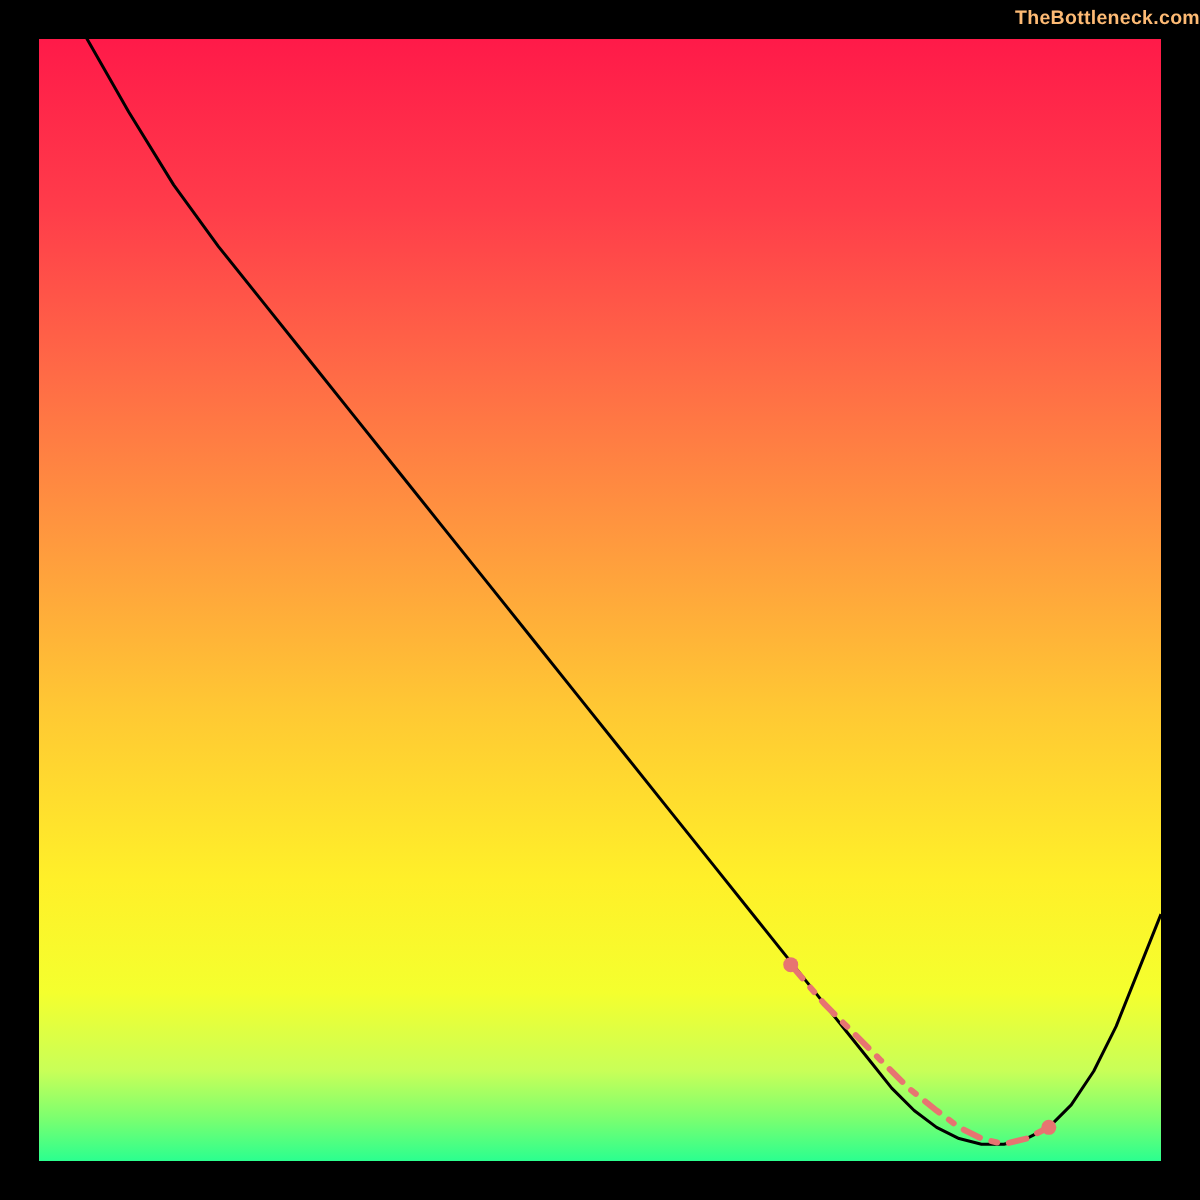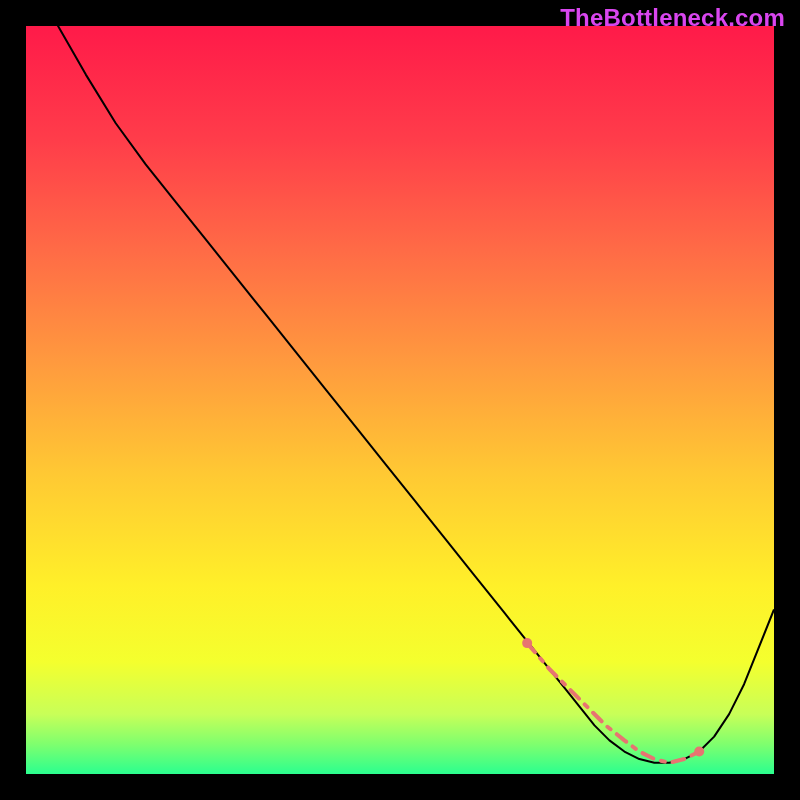--- a/index.html
+++ b/index.html
@@ -13,23 +13,23 @@
   }
   .frame {
     position: relative;
     width: 800px;
     height: 800px;
     background: #000;
   }
   .watermark {
     position: absolute;
     top: 4px;
-    right: 15px;
-    color: #d946ef;
-    font-size: 24px;
+    right: 0;
+    color: #fdba74;
+    font-size: 13px;
     font-weight: 600;
     letter-spacing: 0.2px;
     z-index: 10;
   }
   .plot-wrap {
     position: absolute;
     left: 26px;
     top: 26px;
     width: 748px;
     height: 748px;

